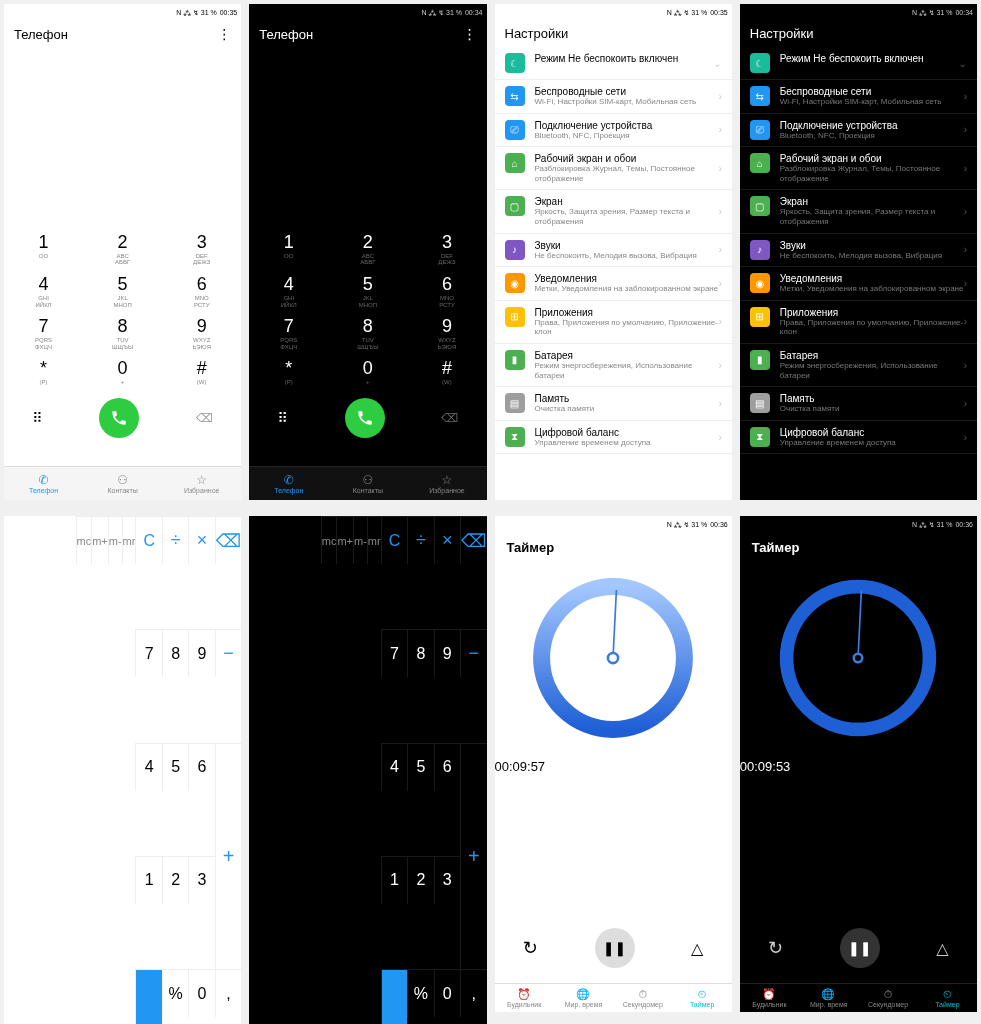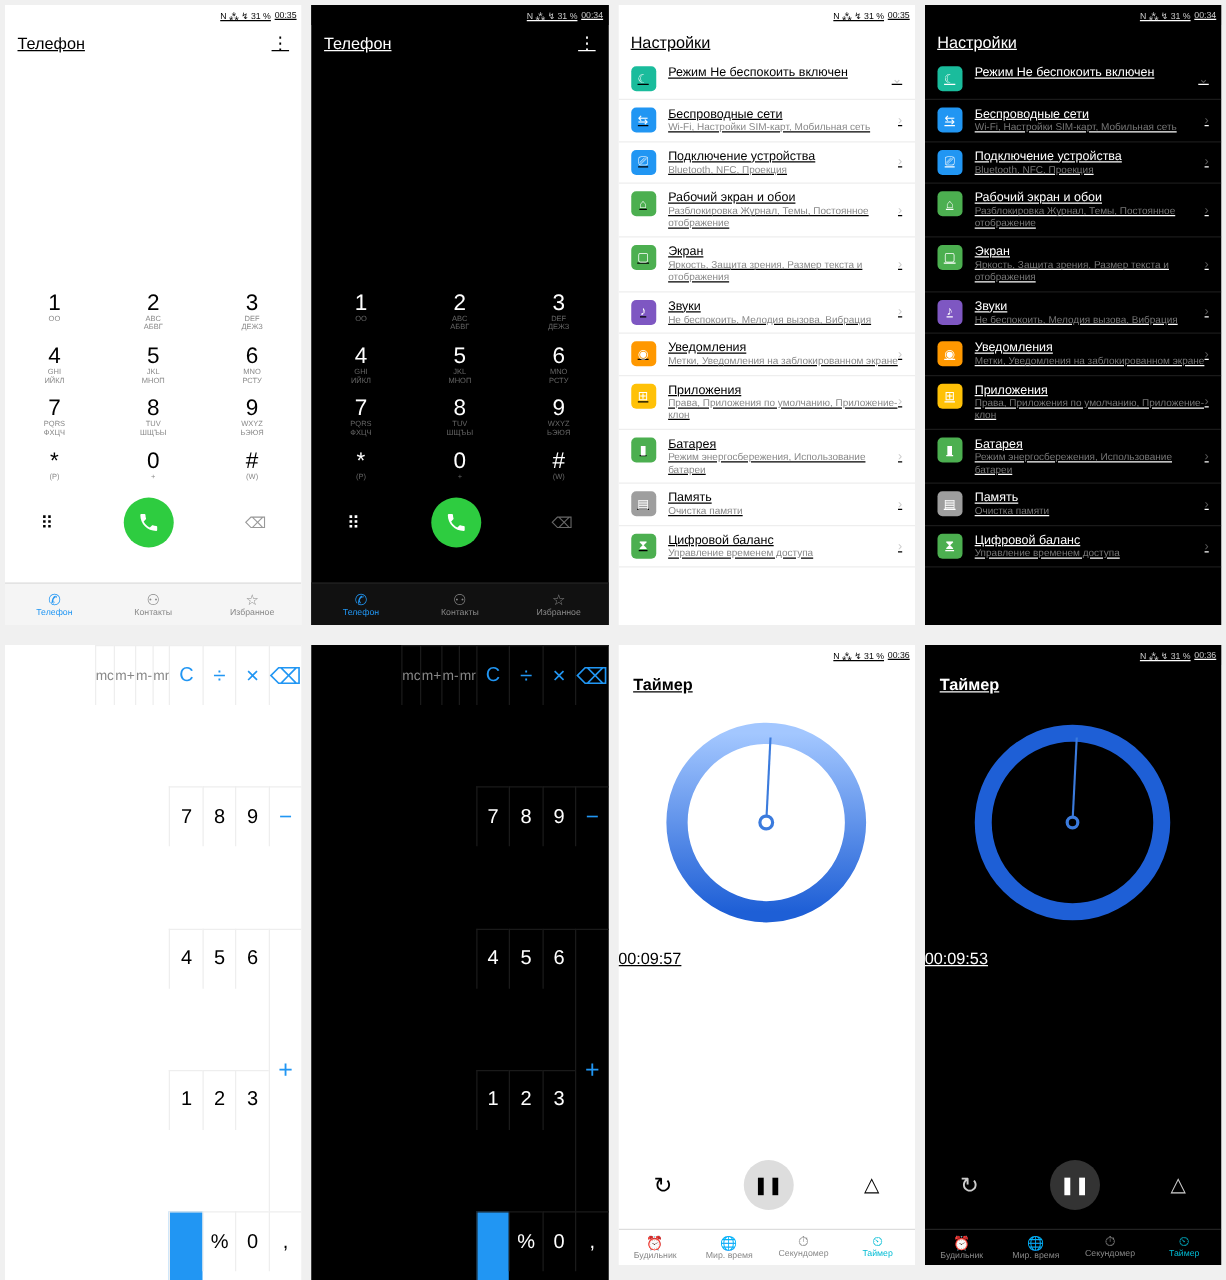--- a/index.html
+++ b/index.html
@@ -1,19 +1,19 @@
 <!DOCTYPE html>
 <html><head>
 <meta charset="utf-8">
 <style>
   * { box-sizing: border-box; margin: 0; padding: 0; font-family: -apple-system, Helvetica, Arial, sans-serif; }
   body { background: #f0f0f0; width: 981px; }
   .grid { display: grid; grid-template-columns: repeat(4, 1fr); gap: 8px; padding: 4px; }
   .grid2 { display: grid; grid-template-columns: repeat(4, 1fr); gap: 8px; padding: 4px; margin-top: 8px;}
-  .phone { width: 100%; height: 496px; background: #fff; position: relative; overflow: hidden; text-decoration: underline; }
+  .phone { width: 100%; height: 496px; background: #fff; position: relative; overflow: hidden; }
   .phone.dark { background: #000; color: #fff; }
   .status-bar { height: 16px; display: flex; justify-content: flex-end; align-items: center; font-size: 7px; padding: 0 4px; }
   .status-bar span { margin-left: 3px; }
   .phone.dark .status-bar { background: #000; color: #ccc; }
 
   
   .ph-header { display: flex; justify-content: space-between; align-items: center; padding: 6px 10px; font-size: 13px; font-weight: 500; }
   .ph-header .dots { font-size: 14px; }
   .dialpad { position: absolute; bottom: 54px; left: 0; right: 0; }
   .dial-row { display: flex; }

